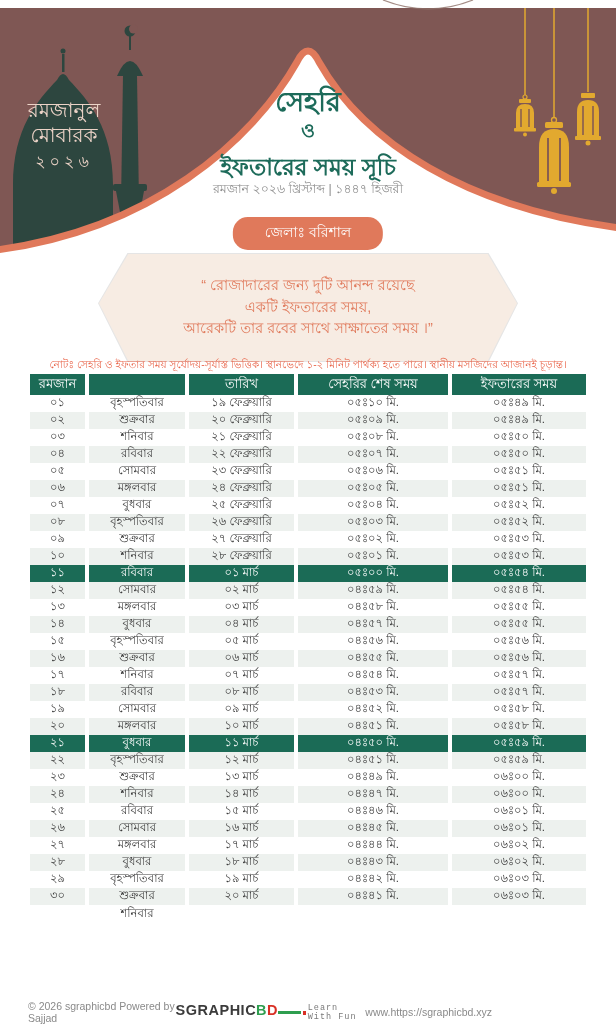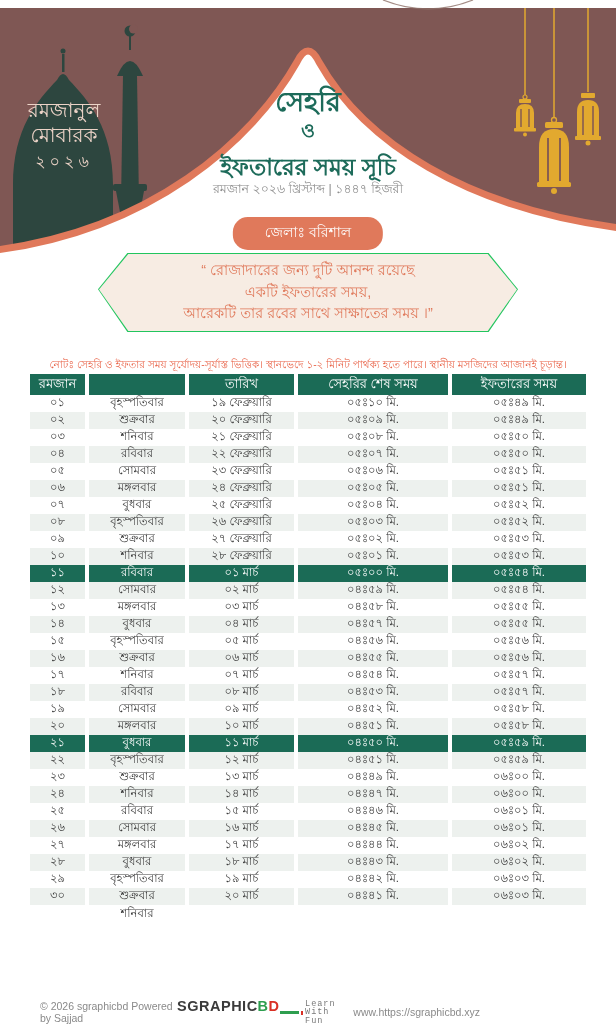--- a/index.html
+++ b/index.html
@@ -23,22 +23,22 @@
   .title-3{font-size:23px;font-weight:bold;color:#1d6b5a;line-height:1.15;margin-top:12px;}
   .subtitle{font-size:12.5px;color:#8e8e8e;}
   
   .district-badge{
     position:absolute;top:217px;left:50%;transform:translateX(-50%);z-index:2;
     background:#e0795b;color:#ffffff;font-size:14px;padding:4px 32px 5px;border-radius:15px;
     white-space:nowrap;
   }
   
   .quote-outer{
-    position:absolute;top:253px;left:98px;width:420px;height:79px;z-index:2;
-    background:#22c55e;
+    position:absolute;top:253px;left:98px;width:420px;height:109px;z-index:2;
+    background:#e5e5e5;
     clip-path:polygon(7% 0%,93% 0%,100% 46%,93% 100%,7% 100%,0% 46%);
   }
   .quote-inner{
     position:absolute;inset:1px;background:#f7ece3;
     clip-path:polygon(7% 0%,93% 0%,100% 46%,93% 100%,7% 100%,0% 46%);
     display:flex;flex-direction:column;justify-content:center;text-align:center;
     color:#e07a5c;font-size:14.5px;line-height:1.5;
   }
   
   .note{
@@ -67,21 +67,21 @@
   .c4{flex:0 0 150px;}
   .c5{flex:0 0 134px;}
   .partial-row{
     margin-left:59px;width:96px;height:16px;font-size:11.5px;color:#3c3c3c;
     display:flex;align-items:flex-start;justify-content:center;overflow:hidden;
   }
   
   .footer{
     position:absolute;left:0;top:1000px;width:520px;height:24px;z-index:3;background:transparent;
     display:flex;align-items:center;justify-content:space-between;
-    padding:0 40px;box-sizing:border-box;
+    padding:0 28px;box-sizing:border-box;
   }
   .copyright,.site-url{font-size:10.5px;color:#8a8a8a;}
   .logo{display:flex;flex-direction:row;align-items:flex-start;line-height:1;}
   .logo-text{font-size:14.5px;font-weight:bold;color:#3b3b3b;letter-spacing:.5px;}
   .logo-text .b{color:#2e9e4f;}
   .logo-text .d{color:#d93025;}
   .tagline-row{display:flex;align-items:center;gap:2px;margin-top:1px;}
   .tagline-bar{width:34px;height:3px;background:#2e9e4f;}
   .tagline-sq{width:4px;height:4px;background:#d93025;}
   .tagline{font-size:8.5px;color:#7a7a7a;letter-spacing:1px;font-family:Liberation Mono, monospace;}

